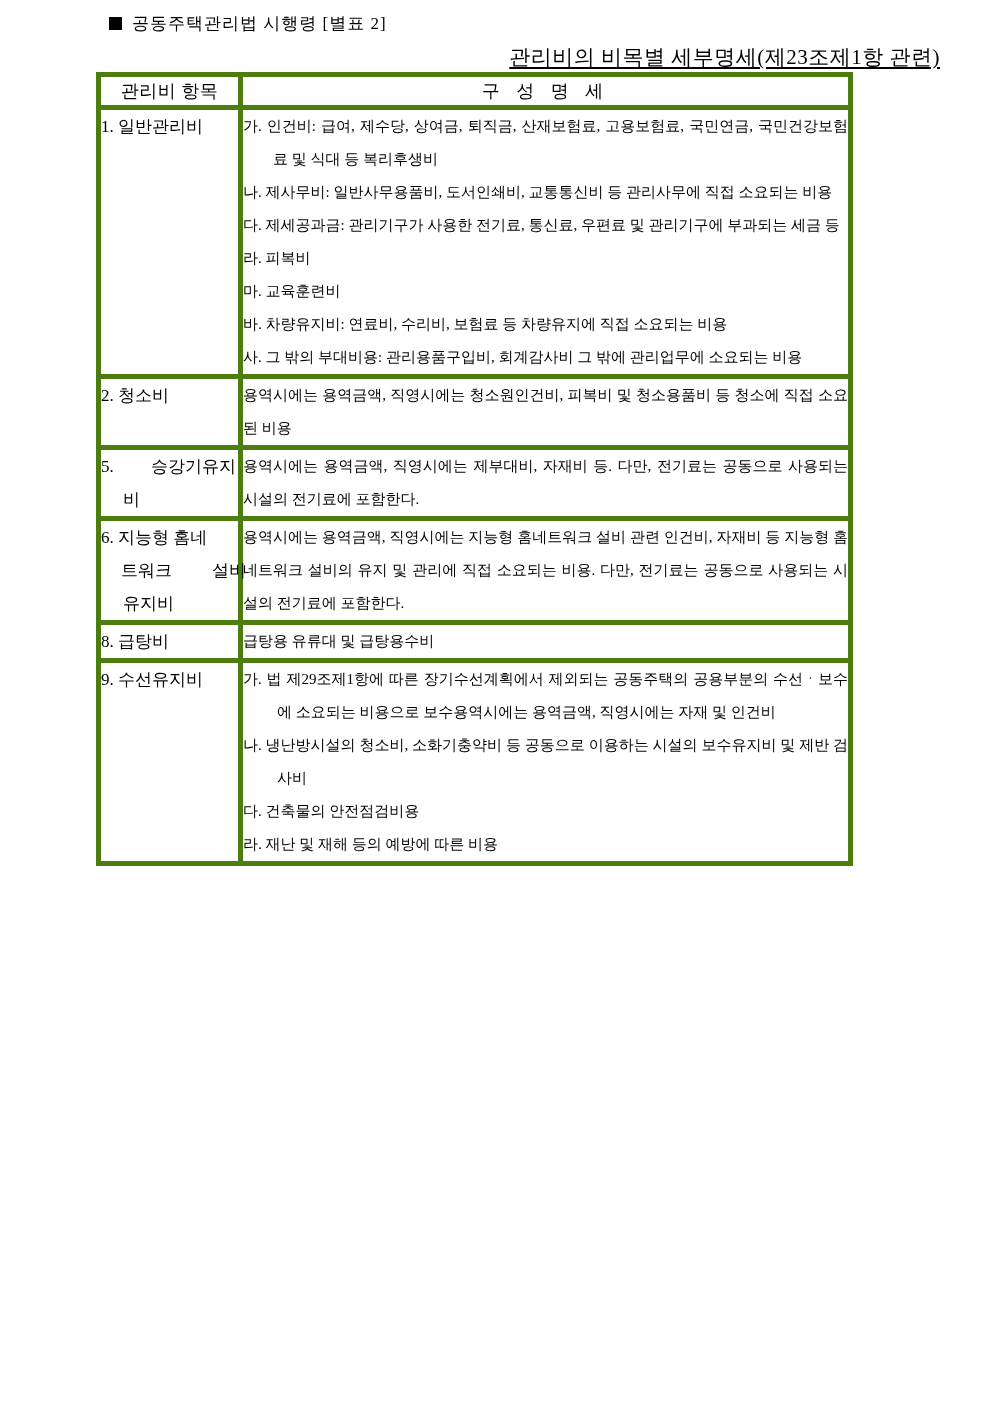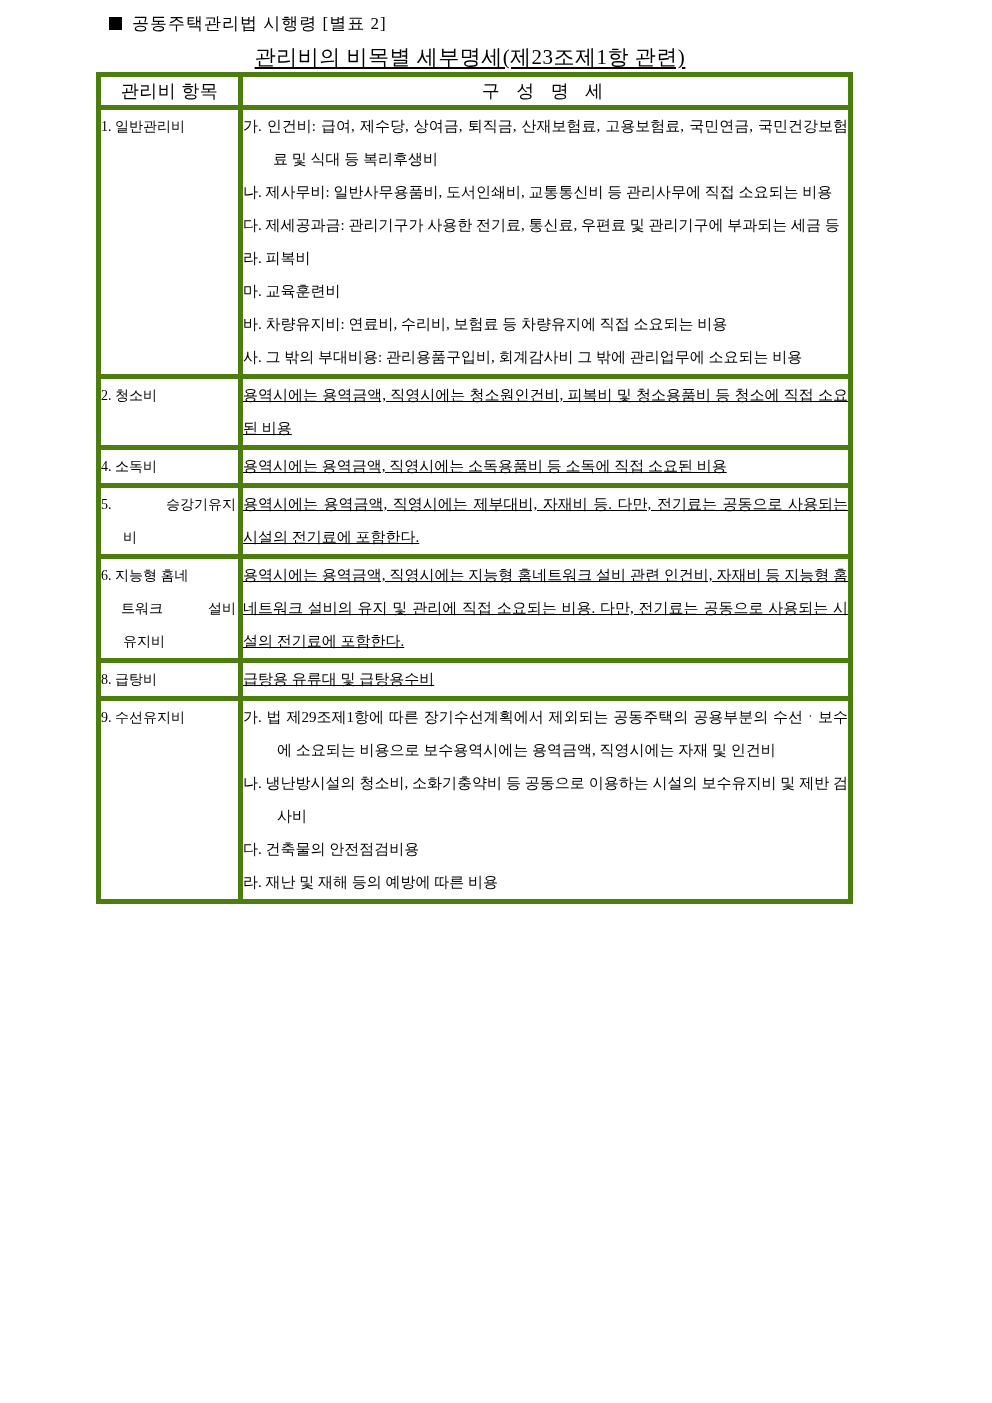--- a/index.html
+++ b/index.html
@@ -46,21 +46,21 @@
     font-size: 17px;
     letter-spacing: 1px;
   }
 
   
   .doc-title {
     position: absolute;
     left: 0;
     top: 43px;
     width: 940px;
-    text-align: center;
+    text-align: right;
     font-size: 21px;
     letter-spacing: 0.5px;
     white-space: nowrap;
   }
   .doc-title .underline {
     text-decoration: underline;
     text-underline-offset: 3px;
   }
 
   
@@ -88,21 +88,21 @@
     line-height: 28px;
     letter-spacing: 0.5px;
     white-space: nowrap;
   }
   .hdr-spaced {
     letter-spacing: 6px;
     padding-left: 6px;
   }
 
   .item-cell {
-    font-size: 14px;
+    font-size: 17px;
     line-height: 33px;
     padding: 1px 4px 4px 6px;
     white-space: nowrap;
   }
   .desc-cell {
     font-size: 15px;
     line-height: 33px;
     padding: 1px 2px 4px 5px;
   }
 
@@ -126,21 +126,20 @@
     text-indent: -30px;
     margin: 0;
   }
   .para.deep {
     padding-left: 34px;
     text-indent: -34px;
   }
   .para.plain {
     padding-left: 0;
     text-indent: 0;
-    text-decoration: underline;
   }
   .just {
     text-align: justify;
     text-justify: inter-character;
   }
 </style>
 </head>
 <body>
 
 <div class="page">
@@ -183,28 +182,20 @@
         <tr>
           <td class="item-cell">
             <span class="item-line">2. 청소비</span>
           </td>
           <td class="desc-cell">
             <span class="para just plain">용역시에는 용역금액, 직영시에는 청소원인건비, 피복비 및 청소용품비 등 청소에 직접 소요된 비용</span>
           </td>
         </tr>
         <tr>
           <td class="item-cell">
-            <span class="item-line">4. 소독비</span>
-          </td>
-          <td class="desc-cell">
-            <span class="para just plain">용역시에는 용역금액, 직영시에는 소독용품비 등 소독에 직접 소요된 비용</span>
-          </td>
-        </tr>
-        <tr>
-          <td class="item-cell">
             <span class="item-line spread">
               <span>5.</span>
               <span>승강기유지</span>
             </span>
             <span class="item-line indent">비</span>
           </td>
           <td class="desc-cell">
             <span class="para just plain">용역시에는 용역금액, 직영시에는 제부대비, 자재비 등. 다만, 전기료는 공동으로 사용되는 시설의 전기료에 포함한다.</span>
           </td>
         </tr>

